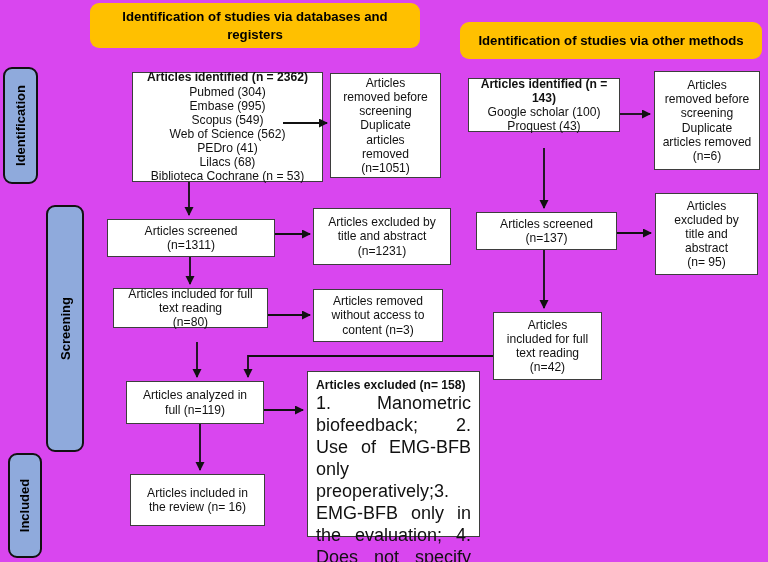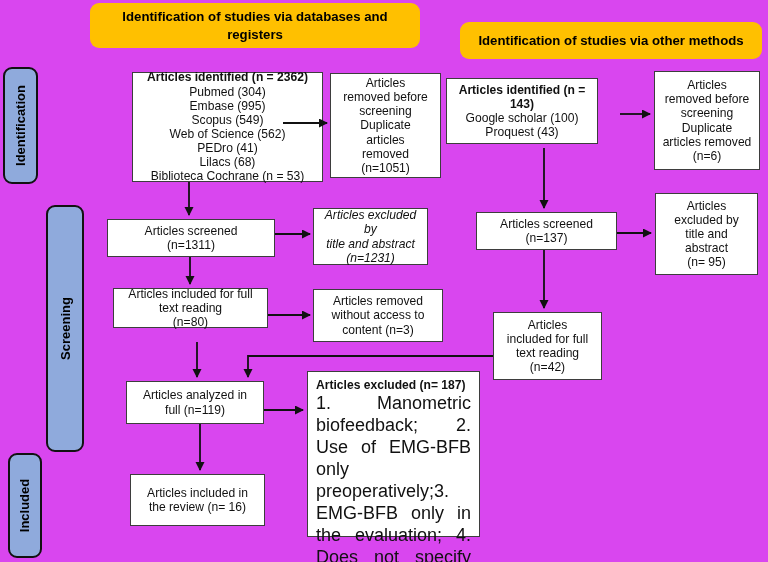--- a/index.html
+++ b/index.html
@@ -69,44 +69,44 @@
 removed before
 screening
 Duplicate
 articles
 removed
 (n=1051)</div>
 
   <div class="box pre" style="left:107px; top:219px; width:168px; height:38px;">Articles screened
 (n=1311)</div>
 
-  <div class="box pre" style="left:313px; top:208px; width:115px; height:57px;font-style:italic;">Articles excluded by
+  <div class="box pre" style="left:313px; top:208px; width:138px; height:57px;">Articles excluded by
 title and abstract
 (n=1231)</div>
 
   <div class="box pre" style="left:113px; top:288px; width:155px; height:40px;text-align:center;">Articles included for full
 text reading
 (n=80)</div>
 
   <div class="box pre" style="left:313px; top:289px; width:130px; height:53px;">Articles removed
 without access to
 content (n=3)</div>
 
   <div class="box pre" style="left:126px; top:381px; width:138px; height:43px;">Articles analyzed in
 full (n=119)</div>
 
   <div class="box excluded" style="left:307px; top:371px; width:173px; height:166px;">
-    <div class="b">Articles excluded (n= 187)</div>
+    <div class="b">Articles excluded (n= 158)</div>
     <div class="body">1. Manometric biofeedback; 2. Use of EMG-BFB only preoperatively;3. EMG-BFB only in the evaluation; 4. Does not specify the BFB used; 5. EMG–BFB used in specific cases and/or just once to raise awareness about the correct contraction; 6. Abstract file.</div>
   </div>
 
   <div class="box pre" style="left:130px; top:474px; width:135px; height:52px;">Articles included in
 the review (n= 16)</div>
 
-  <div class="box" style="left:446px; top:78px; width:152px; height:66px;">
+  <div class="box" style="left:468px; top:78px; width:152px; height:54px;">
     <div class="b pre">Articles identified (n =
 143)</div>
     <div>Google scholar (100)</div>
     <div>Proquest (43)</div>
   </div>
 
   <div class="box pre" style="left:654px; top:71px; width:106px; height:99px;">Articles
 removed before
 screening
 Duplicate

